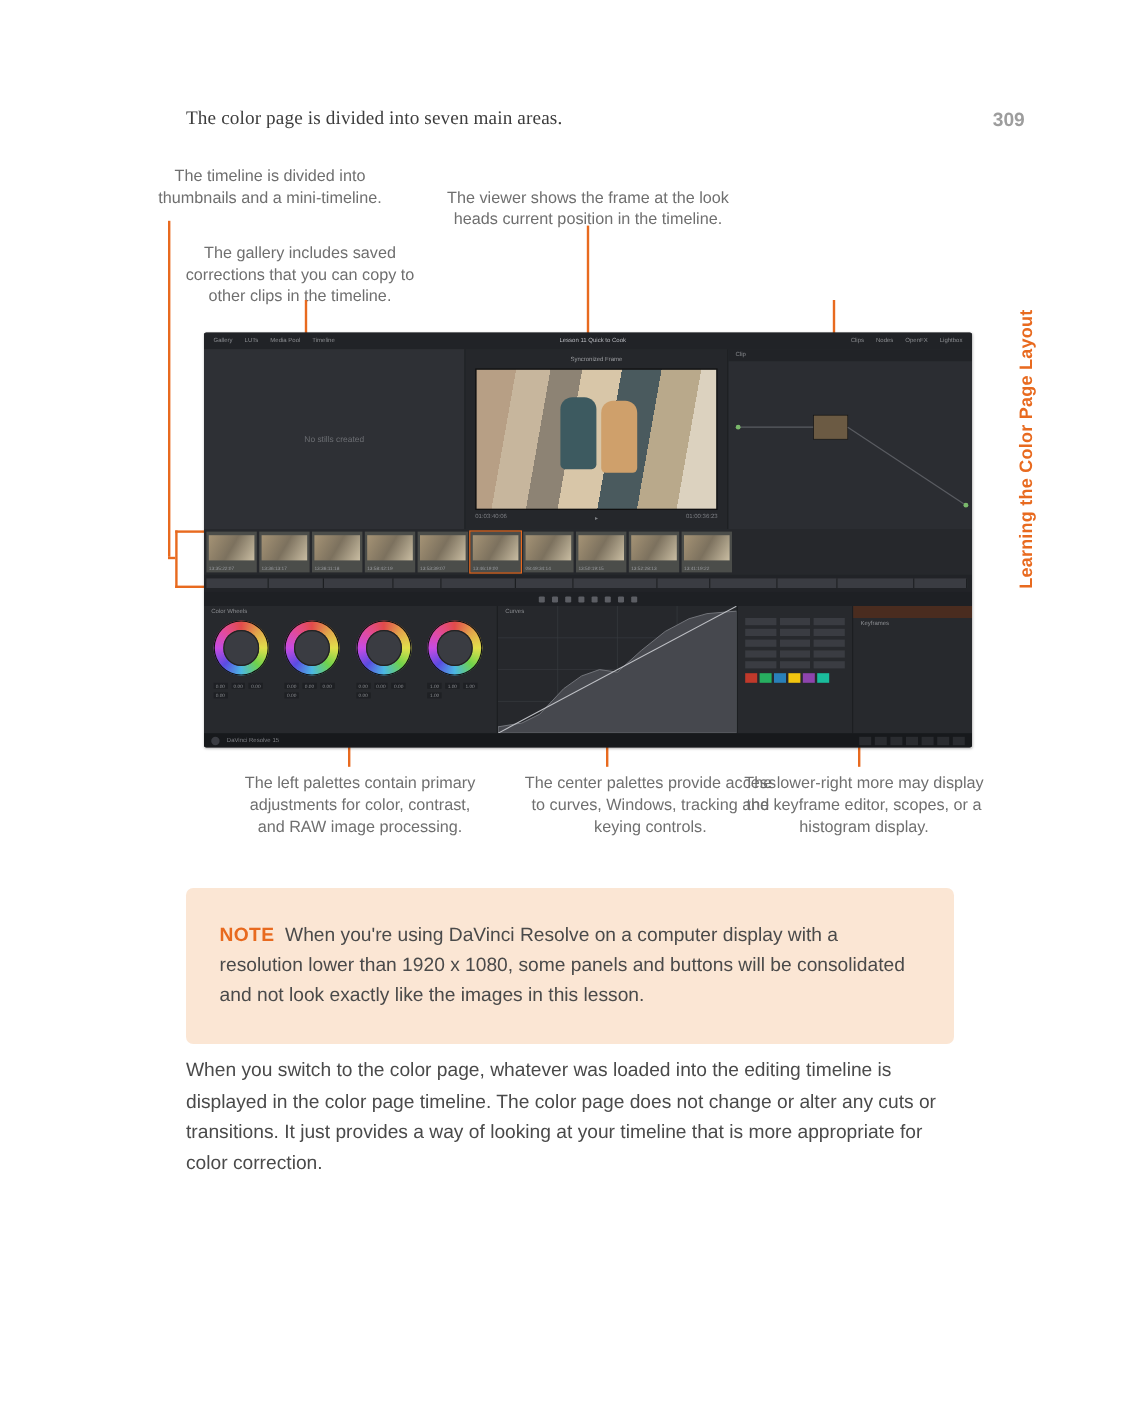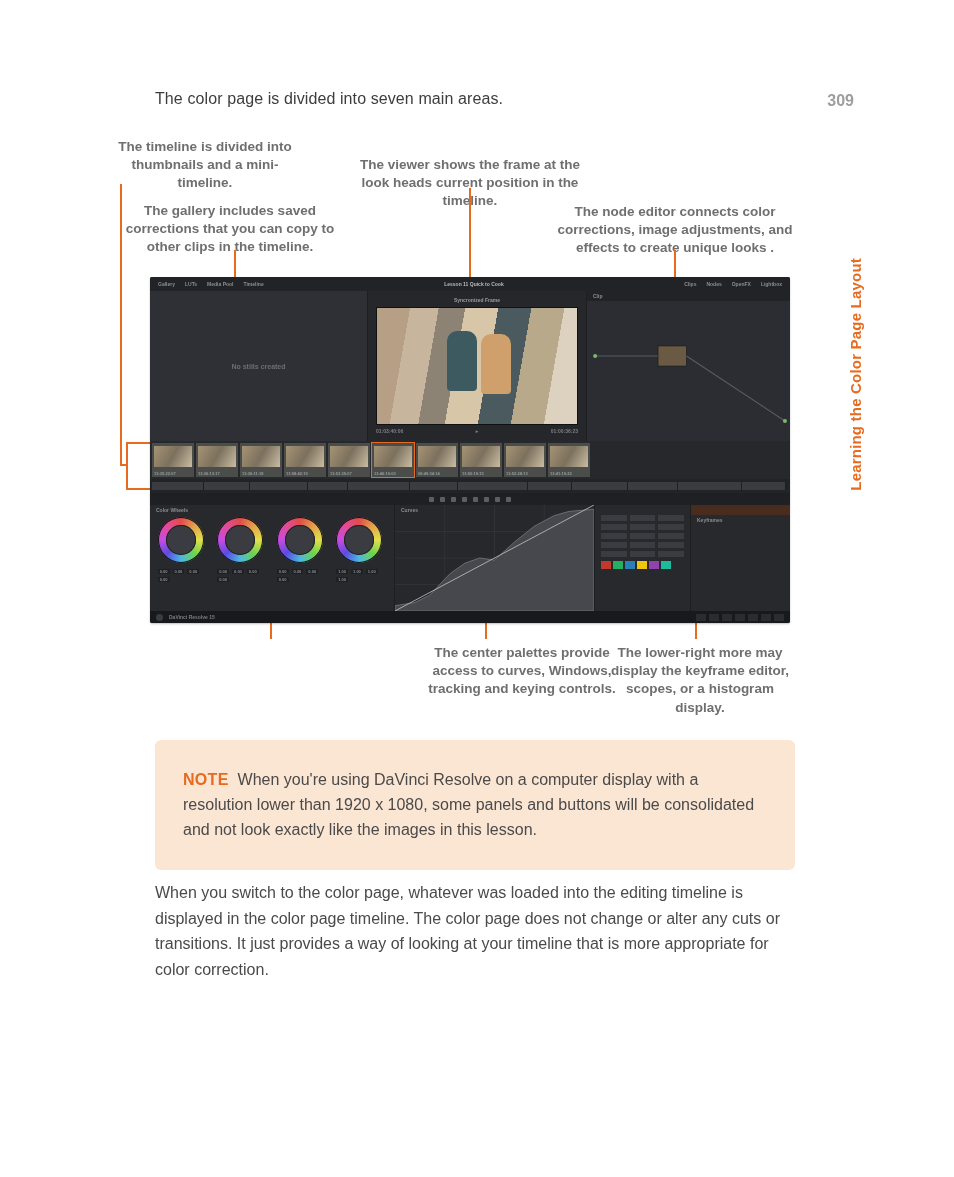--- a/index.html
+++ b/index.html
@@ -15,20 +15,21 @@
   .page {
     position: absolute;
     left: 155px;
     top: 90px;
     width: 640px;
   }
   .intro {
     font-size: 16px;
     color: #3d3d3d;
     letter-spacing: .1px;
+    font-family: Liberation Serif, serif;
   }
   .page-num {
     position: absolute;
     top: 92px;
     right: 100px;
     font-weight: 700;
     color: #9d9d9d;
     font-size: 16px;
   }
   .side-title {
@@ -40,25 +41,24 @@
     color: #e86a1f;
     font-weight: 600;
     font-size: 15px;
     white-space: nowrap;
     letter-spacing:.2px;
   }
 
   
   .figure {
     position: absolute;
-    left: 120px;
+    left: 140px;
     top: 132px;
     width: 670px;
     height: 600px;
-    font-weight: bold;
   }
   .callout {
     position: absolute;
     width: 210px;
     text-align: center;
     font-size: 13.5px;
     line-height: 1.35;
     color: #6f6f6f;
   }
   .leader {
@@ -238,35 +238,35 @@
   <p class="intro">The color page is divided into seven main areas.</p>
 </div>
 <div class="page-num">309</div>
 <div class="side-title">Learning the Color Page Layout</div>
 
 <div class="figure">
 
   <div class="callout" style="left:-10px; top:6px; width:190px;">The timeline is divided into thumbnails and a mini-timeline.</div>
   <div class="callout" style="left:5px; top:70px; width:210px;">The gallery includes saved corrections that you can copy to other clips in the timeline.</div>
   <div class="callout" style="left:225px; top:24px; width:250px;">The viewer shows the frame at the look heads current position in the timeline.</div>
-  <div class="callout" style="left:435px; top:71px; width:240px;">The node editor connects color corrections, image adjustments, and effects to create unique looks .</div>
 
   <div class="leader" style="left:114px; top:118px; height:95px;"></div>
   <div class="dot" style="left:111px; top:213px;"></div>
 
   <div class="leader" style="left:349px; top:56px; height:110px;"></div>
   <div class="dot" style="left:346px; top:165px;"></div>
 
   <div class="leader" style="left:554px; top:118px; height:70px;"></div>
   <div class="dot" style="left:551px; top:187px;"></div>
 
   <div class="bracket" style="left:6px; top:310px; width:24px; height:48px;"></div>
   <div class="leader" style="left:0px; top:52px; height:280px;"></div>
   <div class="leader h" style="left:0px; top:332px; width:6px;"></div>
 
+  <div class="callout" style="left:60px; top:512px; width:200px;">The left palettes contain primary adjustments for color, contrast, and RAW image processing.</div>
   <div class="callout" style="left:260px; top:512px; width:220px;margin-left:32px;">The center palettes provide access to curves, Windows, tracking and keying controls.</div>
   <div class="callout" style="left:480px; top:512px; width:200px;">The lower-right more may display the keyframe editor, scopes, or a histogram display.</div>
 
   <div class="leader" style="left:150px; top:435px; height:72px;"></div>
   <div class="dot" style="left:147px; top:431px;"></div>
   <div class="leader" style="left:365px; top:448px; height:59px;"></div>
   <div class="dot" style="left:362px; top:444px;"></div>
   <div class="leader" style="left:575px; top:428px; height:79px;"></div>
   <div class="dot" style="left:572px; top:424px;"></div>
 

